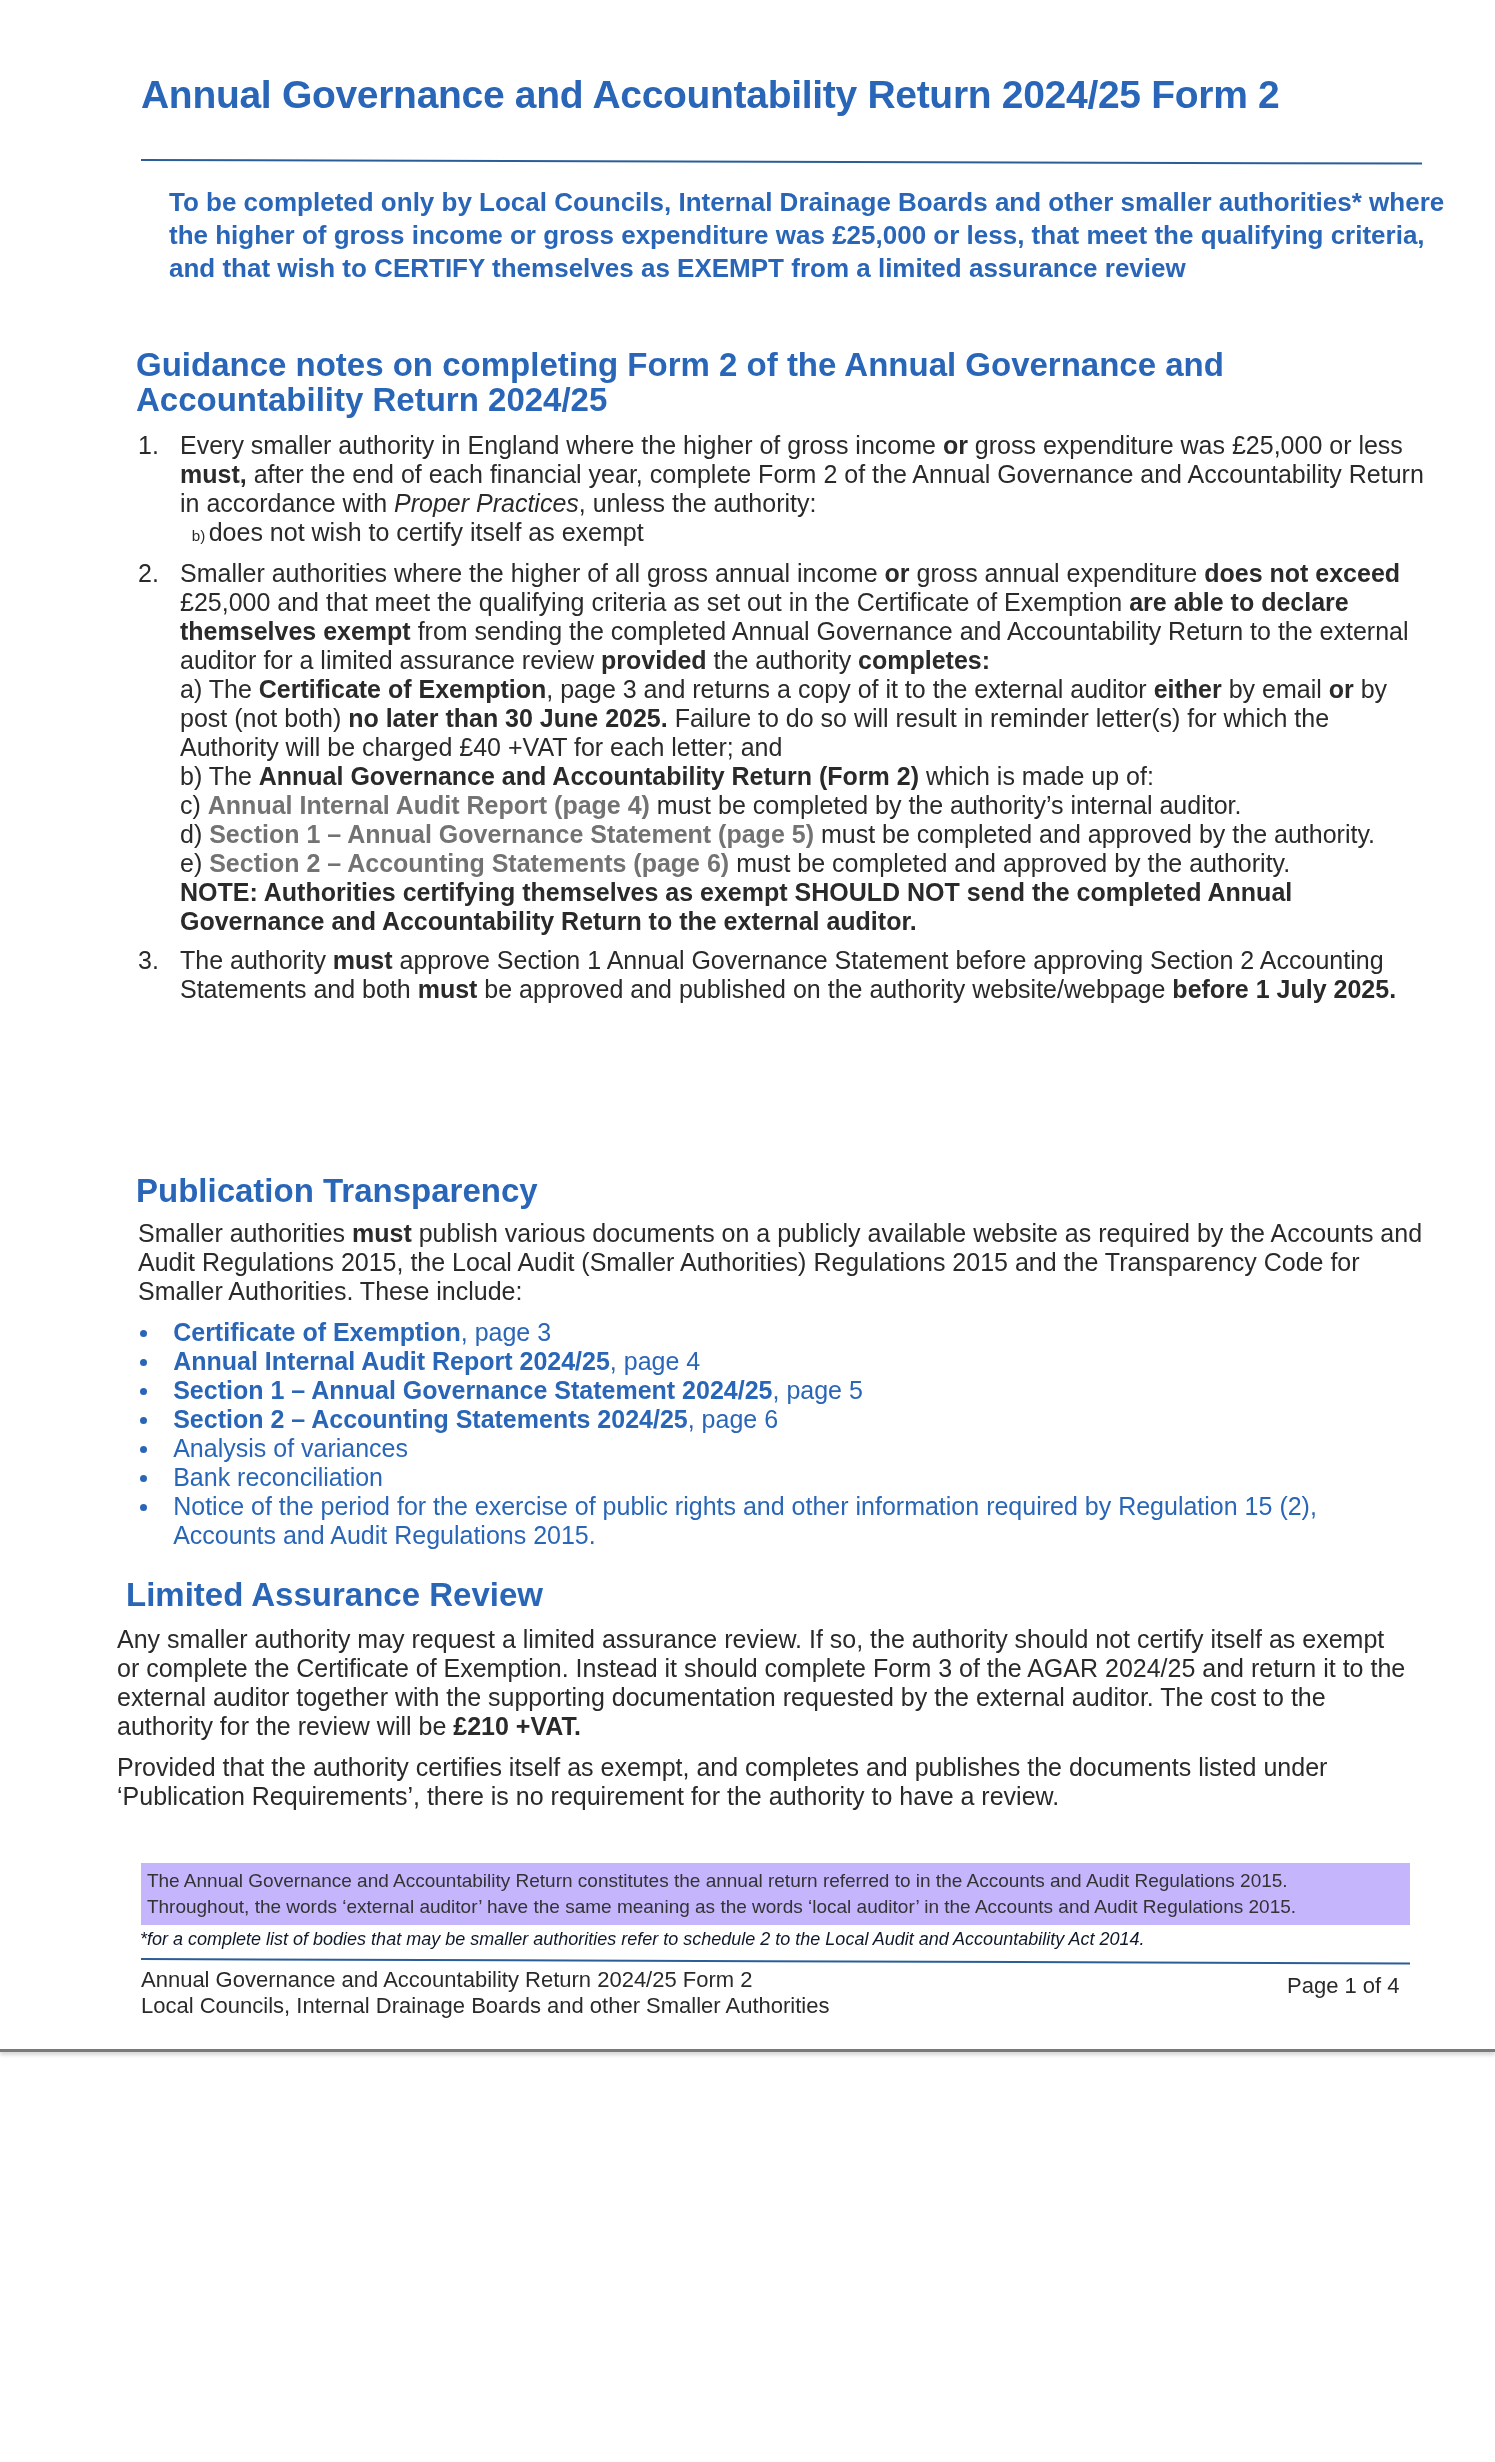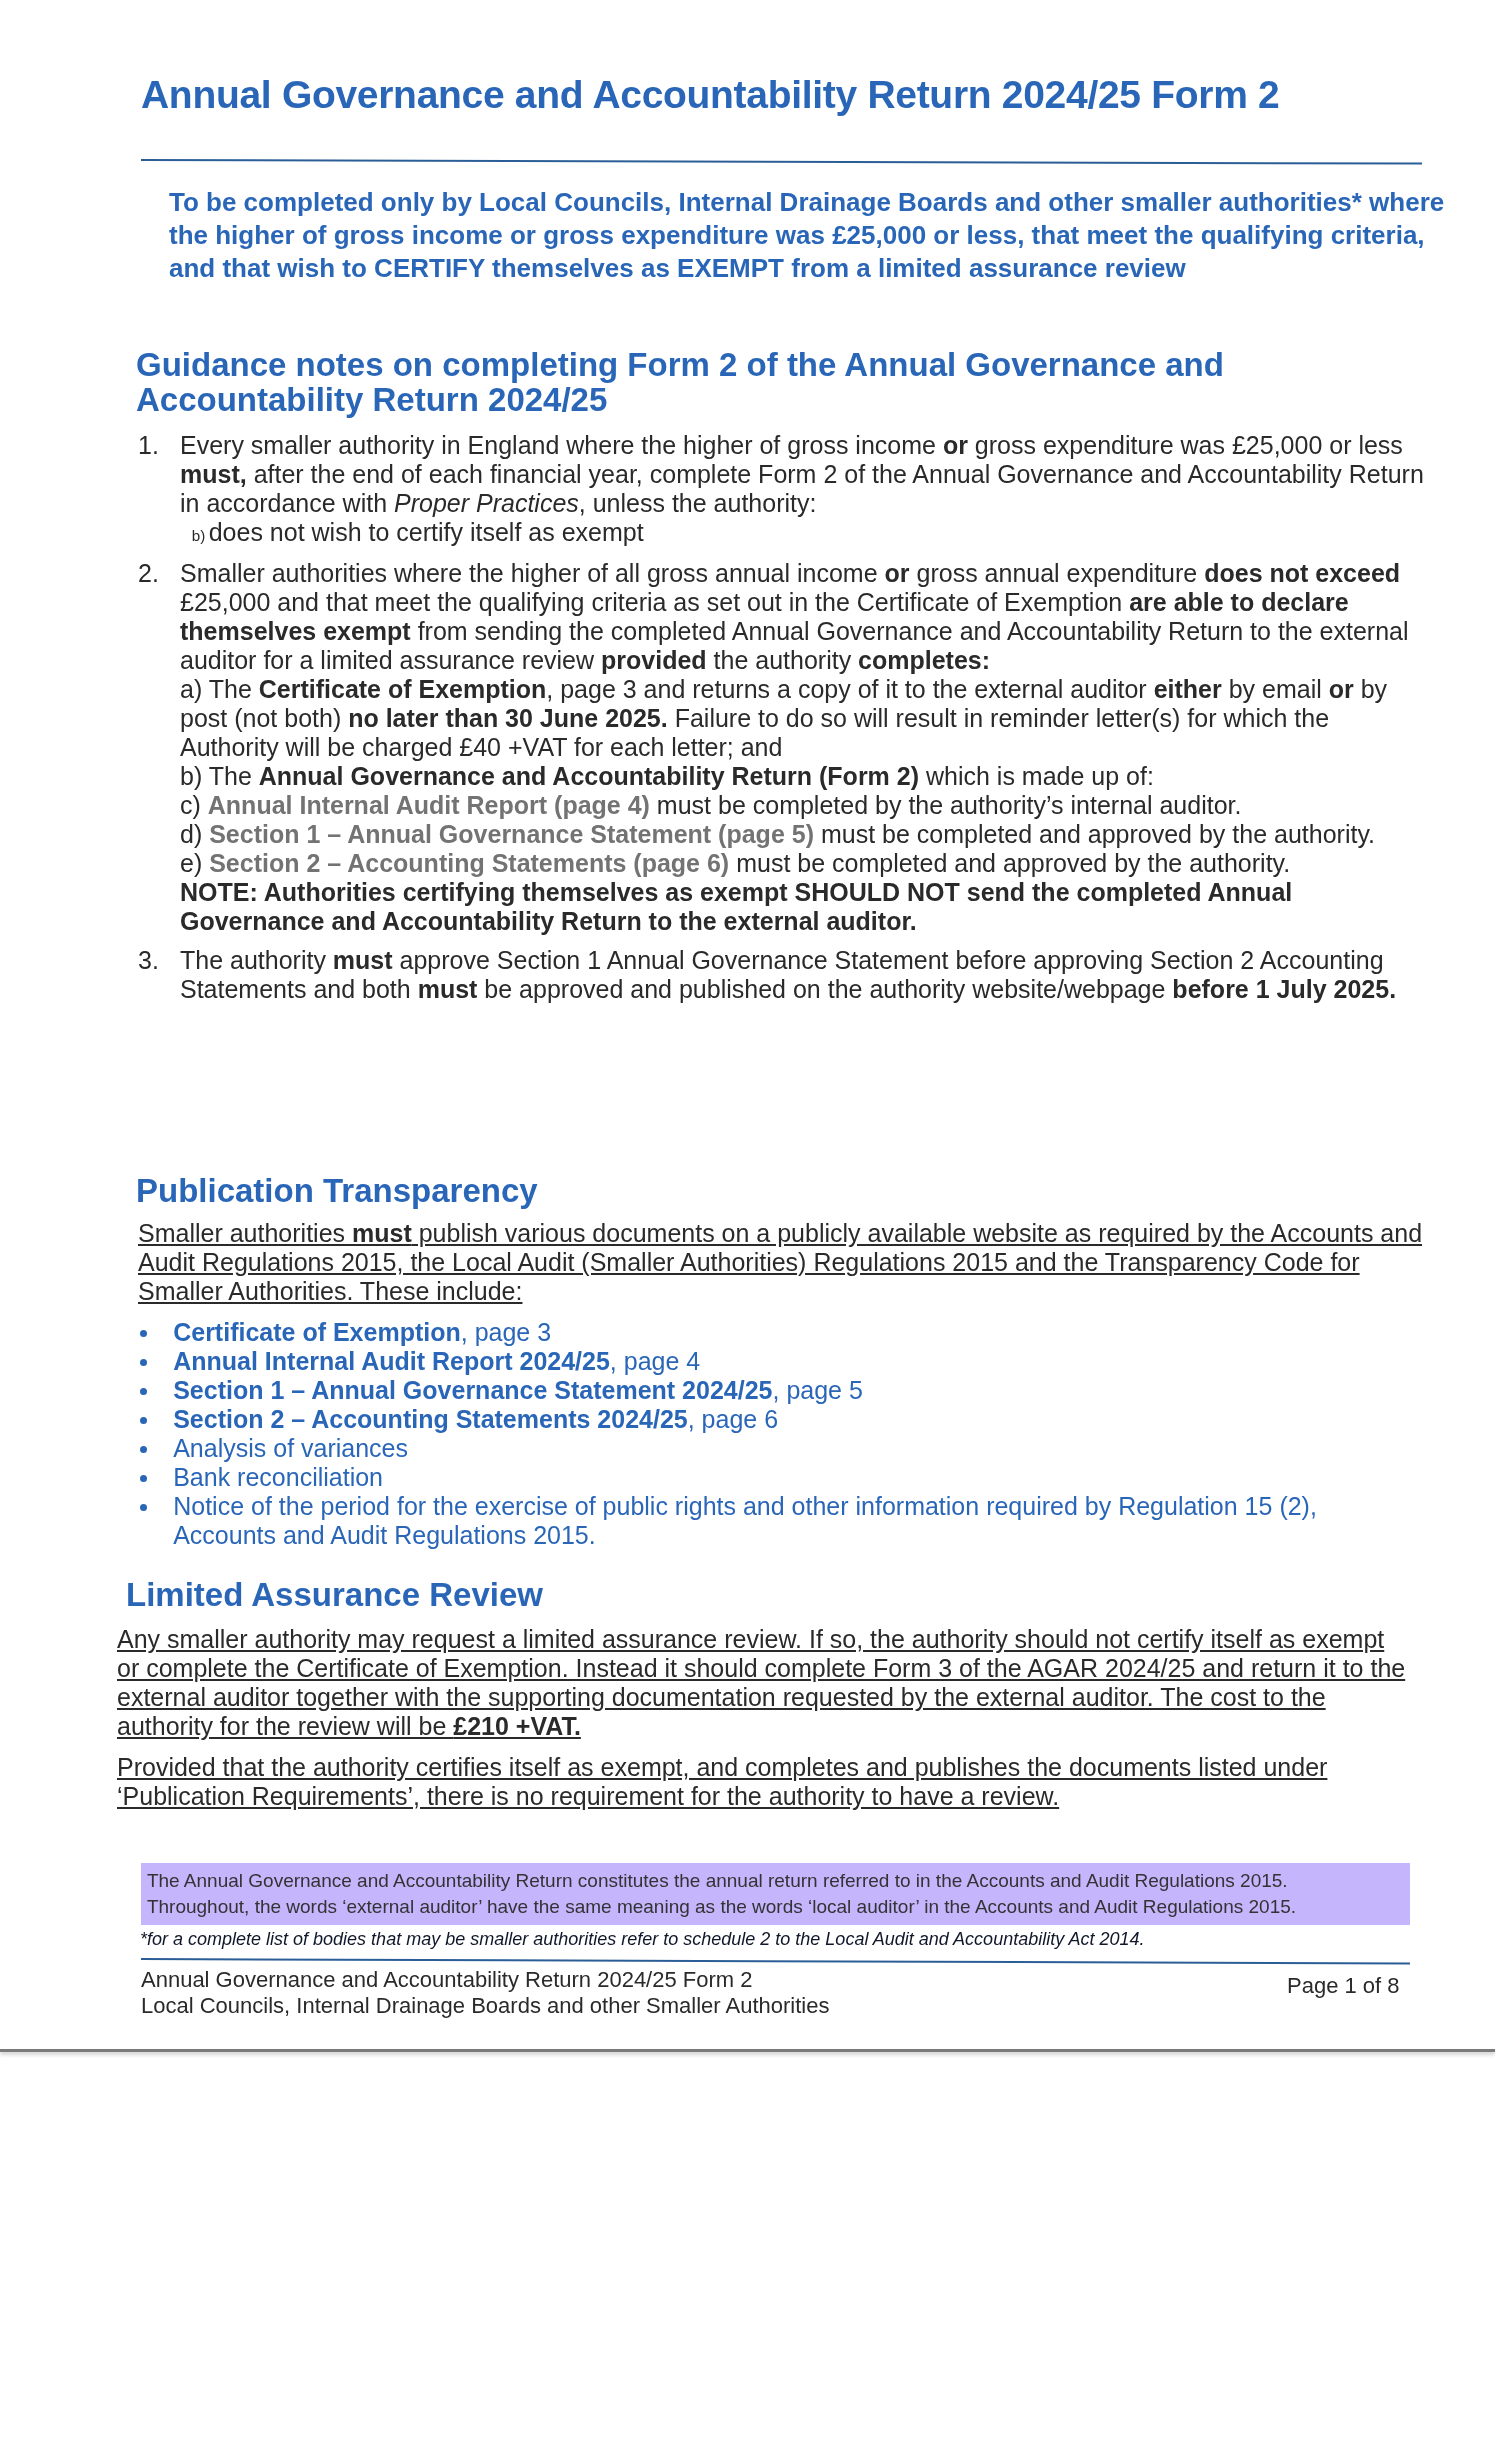--- a/index.html
+++ b/index.html
@@ -39,21 +39,21 @@
   .subletter { font-size: 15.2px; margin-right: 3.5px; }
   .sub { padding-left: 11.7px; }
   b { font-weight: bold; }
   .link-bold { color: #737373; font-weight: bold; }
   ul.bullets { list-style: none; margin: 12px; padding: 0; }
   ul.bullets li { position: relative; padding-left: 17.6px; color: #2a66b8; }
   ul.bullets li::before {
     content: ""; position: absolute; left: -15.2px; top: 11.7px; width: 7px; height: 7px;
     border-radius: 50%; background: #2a66b8;
   }
-  .para { margin-bottom: 11.7px; text-decoration: underline; }
+  .para { margin-bottom: 11.7px; }
   .note-box {
     position: absolute; left: 141px; top: 1863px; width: 1269px; height: 62px;
     background: #c4b5fd; font-size: 19px; line-height: 26px; color: #333;
     padding: 4.7px 0 0 5.9px; box-sizing: border-box;
   }
   .footnote {
     position: absolute; left: 140px; top: 1929px; width: 1290px;
     font-size: 18px; font-style: italic; color: #0f172a;
   }
   .rule-bottom {
@@ -136,15 +136,15 @@
   </div>
 
   <div class="footnote">*for a complete list of bodies that may be smaller authorities refer to schedule 2 to the Local Audit and Accountability Act 2014.</div>
 
   <div class="rule-bottom"></div>
 
   <div class="footer-left">
     <div>Annual Governance and Accountability Return 2024/25 Form 2</div>
     <div>Local Councils, Internal Drainage Boards and other Smaller Authorities</div>
   </div>
-  <div class="footer-right">Page 1 of 8</div>
+  <div class="footer-right">Page 1 of 4</div>
 </div>
 
 
 </body></html>

